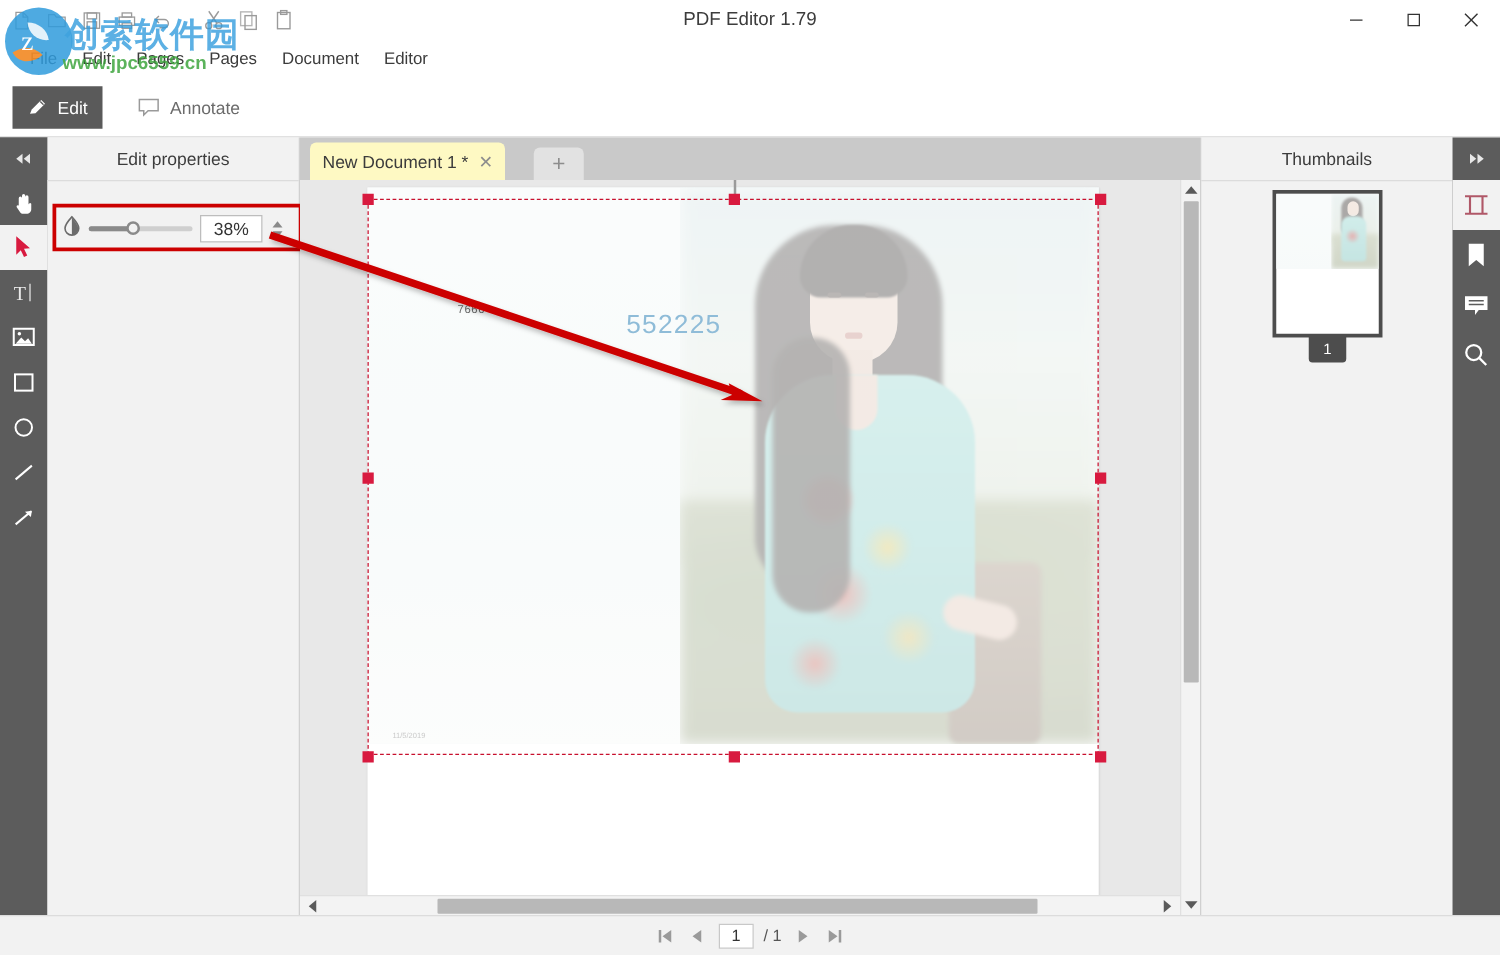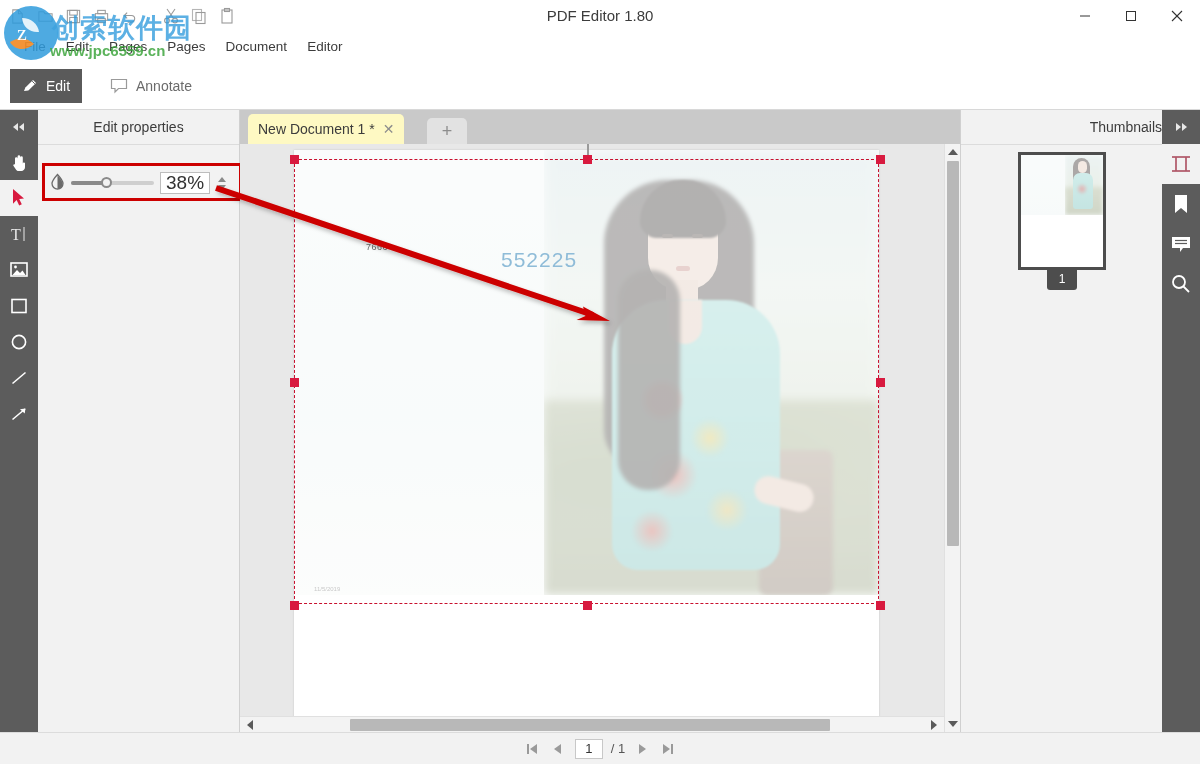--- a/index.html
+++ b/index.html
@@ -48,21 +48,21 @@
   .tool.active{background:#f2f2f2;}
   .tool svg{display:block;}
 
   
   .proppanel{position:absolute;left:38px;top:110px;width:202px;height:654px;background:#f2f2f2;border-right:1px solid #d0d0d0;box-sizing:border-box;}
   .prop-title{height:34px;line-height:34px;text-align:center;font-size:14px;color:#3c3c3c;border-bottom:1px solid #dcdcdc;}
   .opacity-row{position:absolute;left:12px;top:58px;width:178px;height:30px;display:flex;align-items:center;gap:6px;}
   .slider-track{position:relative;width:92px;height:4px;background:#cfcfcf;border-radius:2px;}
   .slider-fill{position:absolute;left:0;top:0;height:4px;width:36px;background:#8a8a8a;border-radius:2px;}
   .slider-knob{position:absolute;left:30px;top:-4px;width:11px;height:11px;border:2px solid #8a8a8a;background:#f2f2f2;border-radius:50%;box-sizing:border-box;}
-  .opacity-box{width:56px;height:22px;background:#fff;border:1px solid #bdbdbd;display:flex;align-items:center;justify-content:center;font-size:19px;color:#333;box-sizing:border-box;}
+  .opacity-box{width:56px;height:22px;background:#fff;border:1px solid #bdbdbd;display:flex;align-items:center;justify-content:center;font-size:14px;color:#333;box-sizing:border-box;}
   .spinner{width:13px;height:22px;display:flex;flex-direction:column;align-items:center;justify-content:center;gap:3px;}
   .sp-up{width:0;height:0;border-left:4px solid transparent;border-right:4px solid transparent;border-bottom:5px solid #8a8a8a;}
   .sp-dn{width:0;height:0;border-left:4px solid transparent;border-right:4px solid transparent;border-top:5px solid #8a8a8a;}
   .hl-box{position:absolute;left:42px;top:163px;width:200px;height:38px;border:3px solid #cc0000;box-sizing:border-box;pointer-events:none;}
 
   
   .tabstrip{position:absolute;left:240px;top:110px;width:720px;height:34px;background:#c9c9c9;}
   .tab{position:absolute;left:8px;top:4px;height:30px;background:#fef9c3;border-radius:5px 5px 0 0;display:flex;align-items:center;padding:0 10px;gap:8px;font-size:14px;color:#3c3c3c;}
   .tab-close{color:#8d8d8d;font-size:14px;}
   .tab-add{position:absolute;left:187px;top:8px;width:40px;height:26px;background:#e2e2e2;border-radius:5px 5px 0 0;display:flex;align-items:center;justify-content:center;color:#8d8d8d;font-size:18px;}
@@ -119,21 +119,21 @@
   .hs-lf{left:2px;}.hs-rt{right:2px;}
   .hs-thumb{position:absolute;left:110px;top:2px;width:480px;height:12px;background:#b8b8b8;border-radius:1px;}
   .tri{width:0;height:0;}
   .tri-up{border-left:5px solid transparent;border-right:5px solid transparent;border-bottom:6px solid #5a5a5a;}
   .tri-dn{border-left:5px solid transparent;border-right:5px solid transparent;border-top:6px solid #5a5a5a;}
   .tri-lf{border-top:5px solid transparent;border-bottom:5px solid transparent;border-right:6px solid #5a5a5a;}
   .tri-rt{border-top:5px solid transparent;border-bottom:5px solid transparent;border-left:6px solid #5a5a5a;}
 
   
   .thumbpanel{position:absolute;left:960px;top:110px;width:202px;height:654px;background:#f2f2f2;border-left:1px solid #d0d0d0;box-sizing:border-box;}
-  .thumb-title{height:34px;line-height:34px;text-align:right;font-size:14px;color:#3c3c3c;border-bottom:1px solid #dcdcdc;}
+  .thumb-title{height:34px;line-height:34px;text-align:center;font-size:14px;color:#3c3c3c;border-bottom:1px solid #dcdcdc;}
   .thumb-card{position:absolute;left:57px;top:42px;width:88px;height:118px;background:#fff;border:3px solid #4d4d4d;box-sizing:border-box;overflow:hidden;}
   .thumb-img{position:absolute;left:0;top:0;width:82px;height:60px;background:linear-gradient(180deg,#f2f7f7 0%,#eef4f3 100%);}
   .thumb-fig{position:absolute;left:44px;top:0;width:38px;height:60px;overflow:hidden;opacity:.9;}
   .t-sky{position:absolute;left:0;top:0;width:38px;height:40px;background:linear-gradient(180deg,#d2e2e2,#cdd9c6);filter:blur(2px);}
   .t-fol{position:absolute;left:0;top:32px;width:38px;height:28px;background:linear-gradient(180deg,#a8b392,#8d9a76);filter:blur(2px);}
   .t-hair{position:absolute;left:8px;top:3px;width:17px;height:32px;background:#332c29;border-radius:9px;filter:blur(.7px);}
   .t-face{position:absolute;left:13px;top:6px;width:9px;height:12px;background:#e6cdbd;border-radius:5px;}
   .t-body{position:absolute;left:8px;top:18px;width:20px;height:36px;background:linear-gradient(180deg,#90d4ce,#72c0ba);border-radius:7px 7px 3px 3px;filter:blur(.7px);}
   .t-fl{position:absolute;left:11px;top:28px;width:12px;height:12px;background:radial-gradient(circle,#c2403f 0%,rgba(194,64,63,0) 70%);filter:blur(.8px);}
   .thumb-veil{position:absolute;left:0;top:0;width:82px;height:60px;background:rgba(255,255,255,.55);}
@@ -155,21 +155,21 @@
   .wm{position:absolute;left:0;top:0;width:230px;height:70px;pointer-events:none;opacity:.92;}
   .wm-text{position:absolute;left:52px;top:10px;font-size:27px;font-weight:bold;color:#2f9bdc;letter-spacing:1px;white-space:nowrap;opacity:.85;}
   .wm-url{position:absolute;left:50px;top:42px;font-size:15px;font-weight:bold;color:#3aa33a;white-space:nowrap;opacity:.9;}
 </style>
 </head>
 <body>
 
 <div id="app">
 
   <div class="titlebar">
-    <div class="title-text">PDF Editor 1.80</div>
+    <div class="title-text">PDF Editor 1.79</div>
     <div class="win-btns">
       <div class="win-btn">
         <svg width="12" height="12" viewBox="0 0 12 12">
             <line x1="1" y1="6" x2="11" y2="6" stroke="#333" stroke-width="1"></line>
           </svg>
       </div>
       <div class="win-btn">
         <svg width="12" height="12" viewBox="0 0 12 12">
             <rect x="1.5" y="1.5" width="9" height="9" fill="none" stroke="#333" stroke-width="1"></rect>
           </svg>

